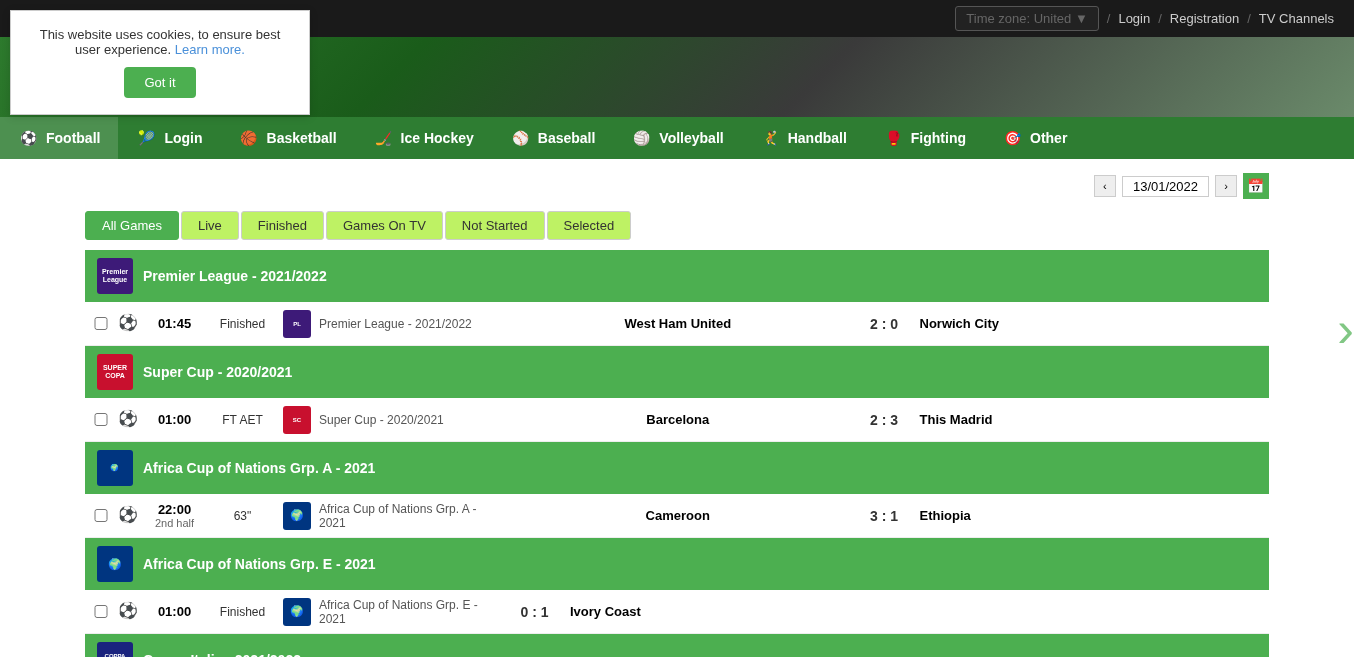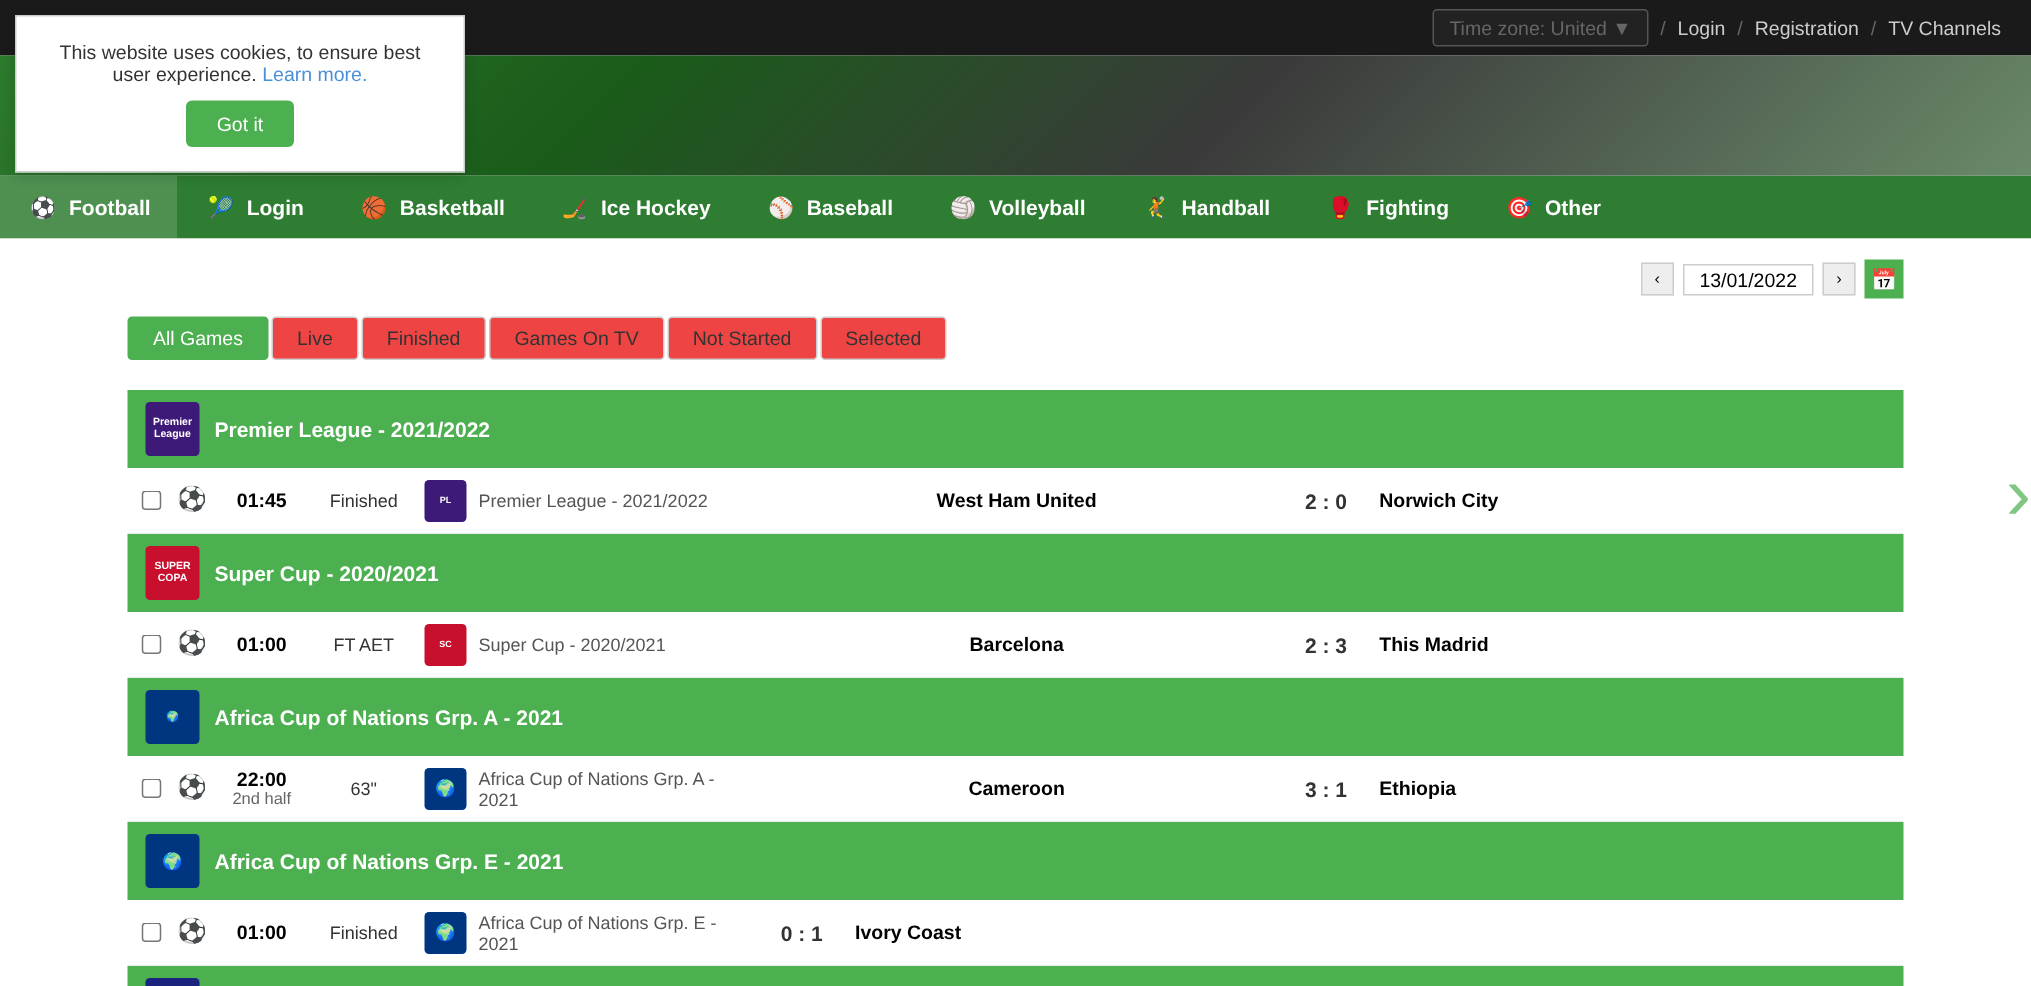--- a/index.html
+++ b/index.html
@@ -116,26 +116,26 @@
       cursor: pointer;
       display: flex; align-items: center; justify-content: center;
       font-size: 14px;
     }
 
     
     .filter-tabs {
       display: flex;
       gap: 0;
       padding: 0 8px;
-      margin-bottom: 20px;
+      margin-bottom: 10px;
     }
     .filter-tab {
       padding: 6px 16px;
       border: 1px solid #ccc;
-      background: #ef4444;
+      background: #bef264;
       cursor: pointer;
       font-size: 13px;
       color: #333;
       margin-right: 2px;
       border-radius: 3px;
     }
     .filter-tab.active {
       background: #4caf50;
       color: white;
       border-color: #4caf50;

